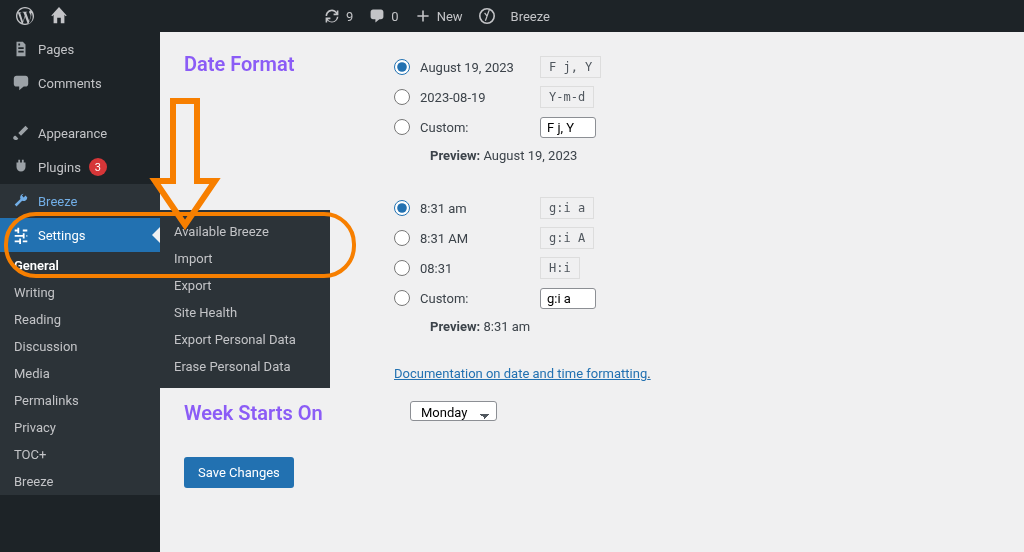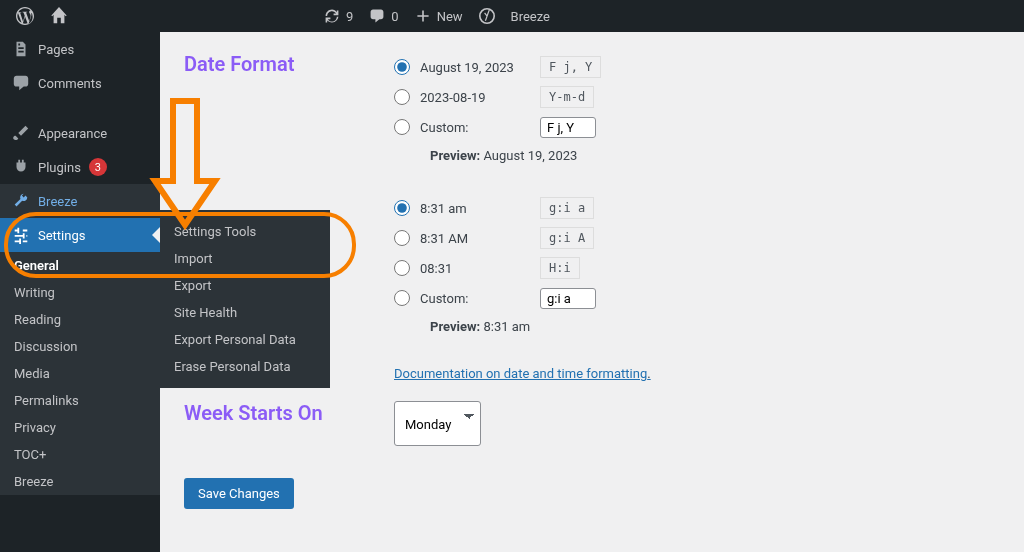--- a/index.html
+++ b/index.html
@@ -37,21 +37,21 @@
 .row .td { flex:1; }
 .radio-line { display:flex; align-items:center; height:30px; gap:10px; }
 .radio-line input[type=radio] { width:16px; height:16px; accent-color:#2271b1; }
 .radio-line .label { width:110px; }
 .radio-line code { background:#f0f0f1; border:1px solid #ddd; padding:3px 8px; font-family:Consolas,Monaco,monospace; font-size:12px; color:#50575e; }
 .radio-line input[type=text] { width:56px; padding:2px 6px; border:1px solid #8c8f94; border-radius:3px; font-size:13px; }
 .preview { margin-top:6px; font-size:13px; }
 .preview b { font-weight:700;padding-left:36px; }
 .doc-link { color:#2271b1; text-decoration:underline; display:inline-block; margin-top:32px; }
 .doc-link::after { content:"."; color:#3c434a; text-decoration:none; }
-select { padding:2px 28px 0 10px; border:1px solid #8c8f94; border-radius:3px; background:#fff; font-size:13px; height:45px; appearance:none; background-image:linear-gradient(45deg,transparent 50%,#50575e 50%),linear-gradient(135deg,#50575e 50%,transparent 50%); background-position:right 11px top 12px,right 6px top 12px; background-size:5px 5px; background-repeat:no-repeat; }
+select { padding:2px 28px 0 10px; border:1px solid #8c8f94; border-radius:3px; background:#fff; font-size:13px; height:20px; appearance:none; background-image:linear-gradient(45deg,transparent 50%,#50575e 50%),linear-gradient(135deg,#50575e 50%,transparent 50%); background-position:right 11px top 12px,right 6px top 12px; background-size:5px 5px; background-repeat:no-repeat;margin-left:16px; }
 .save-btn { background:#2271b1; color:#fff; border:none; padding:8px 14px; border-radius:3px; font-size:13px; cursor:pointer; margin-top:20px; }
 
 
 .annotation { position:absolute; z-index:200; pointer-events:none; }
 .ann-box { position:absolute; border:4px solid #f77f00; border-radius:32px; }
 .ann-arrow { position:absolute; }
 </style>
 </head>
 <body>
 
@@ -144,21 +144,21 @@
       <div class="sub-item">Discussion</div>
       <div class="sub-item">Media</div>
       <div class="sub-item">Permalinks</div>
       <div class="sub-item">Privacy</div>
       <div class="sub-item">TOC+</div>
       <div class="sub-item">Breeze</div>
     </div>
   </div>
 
   <div class="flyout">
-    <div class="fi">Settings Tools</div>
+    <div class="fi">Available Breeze</div>
     <div class="fi">Import</div>
     <div class="fi">Export</div>
     <div class="fi">Site Health</div>
     <div class="fi">Export Personal Data</div>
     <div class="fi">Erase Personal Data</div>
   </div>
 
   <div class="main">
 
     <div class="row">

